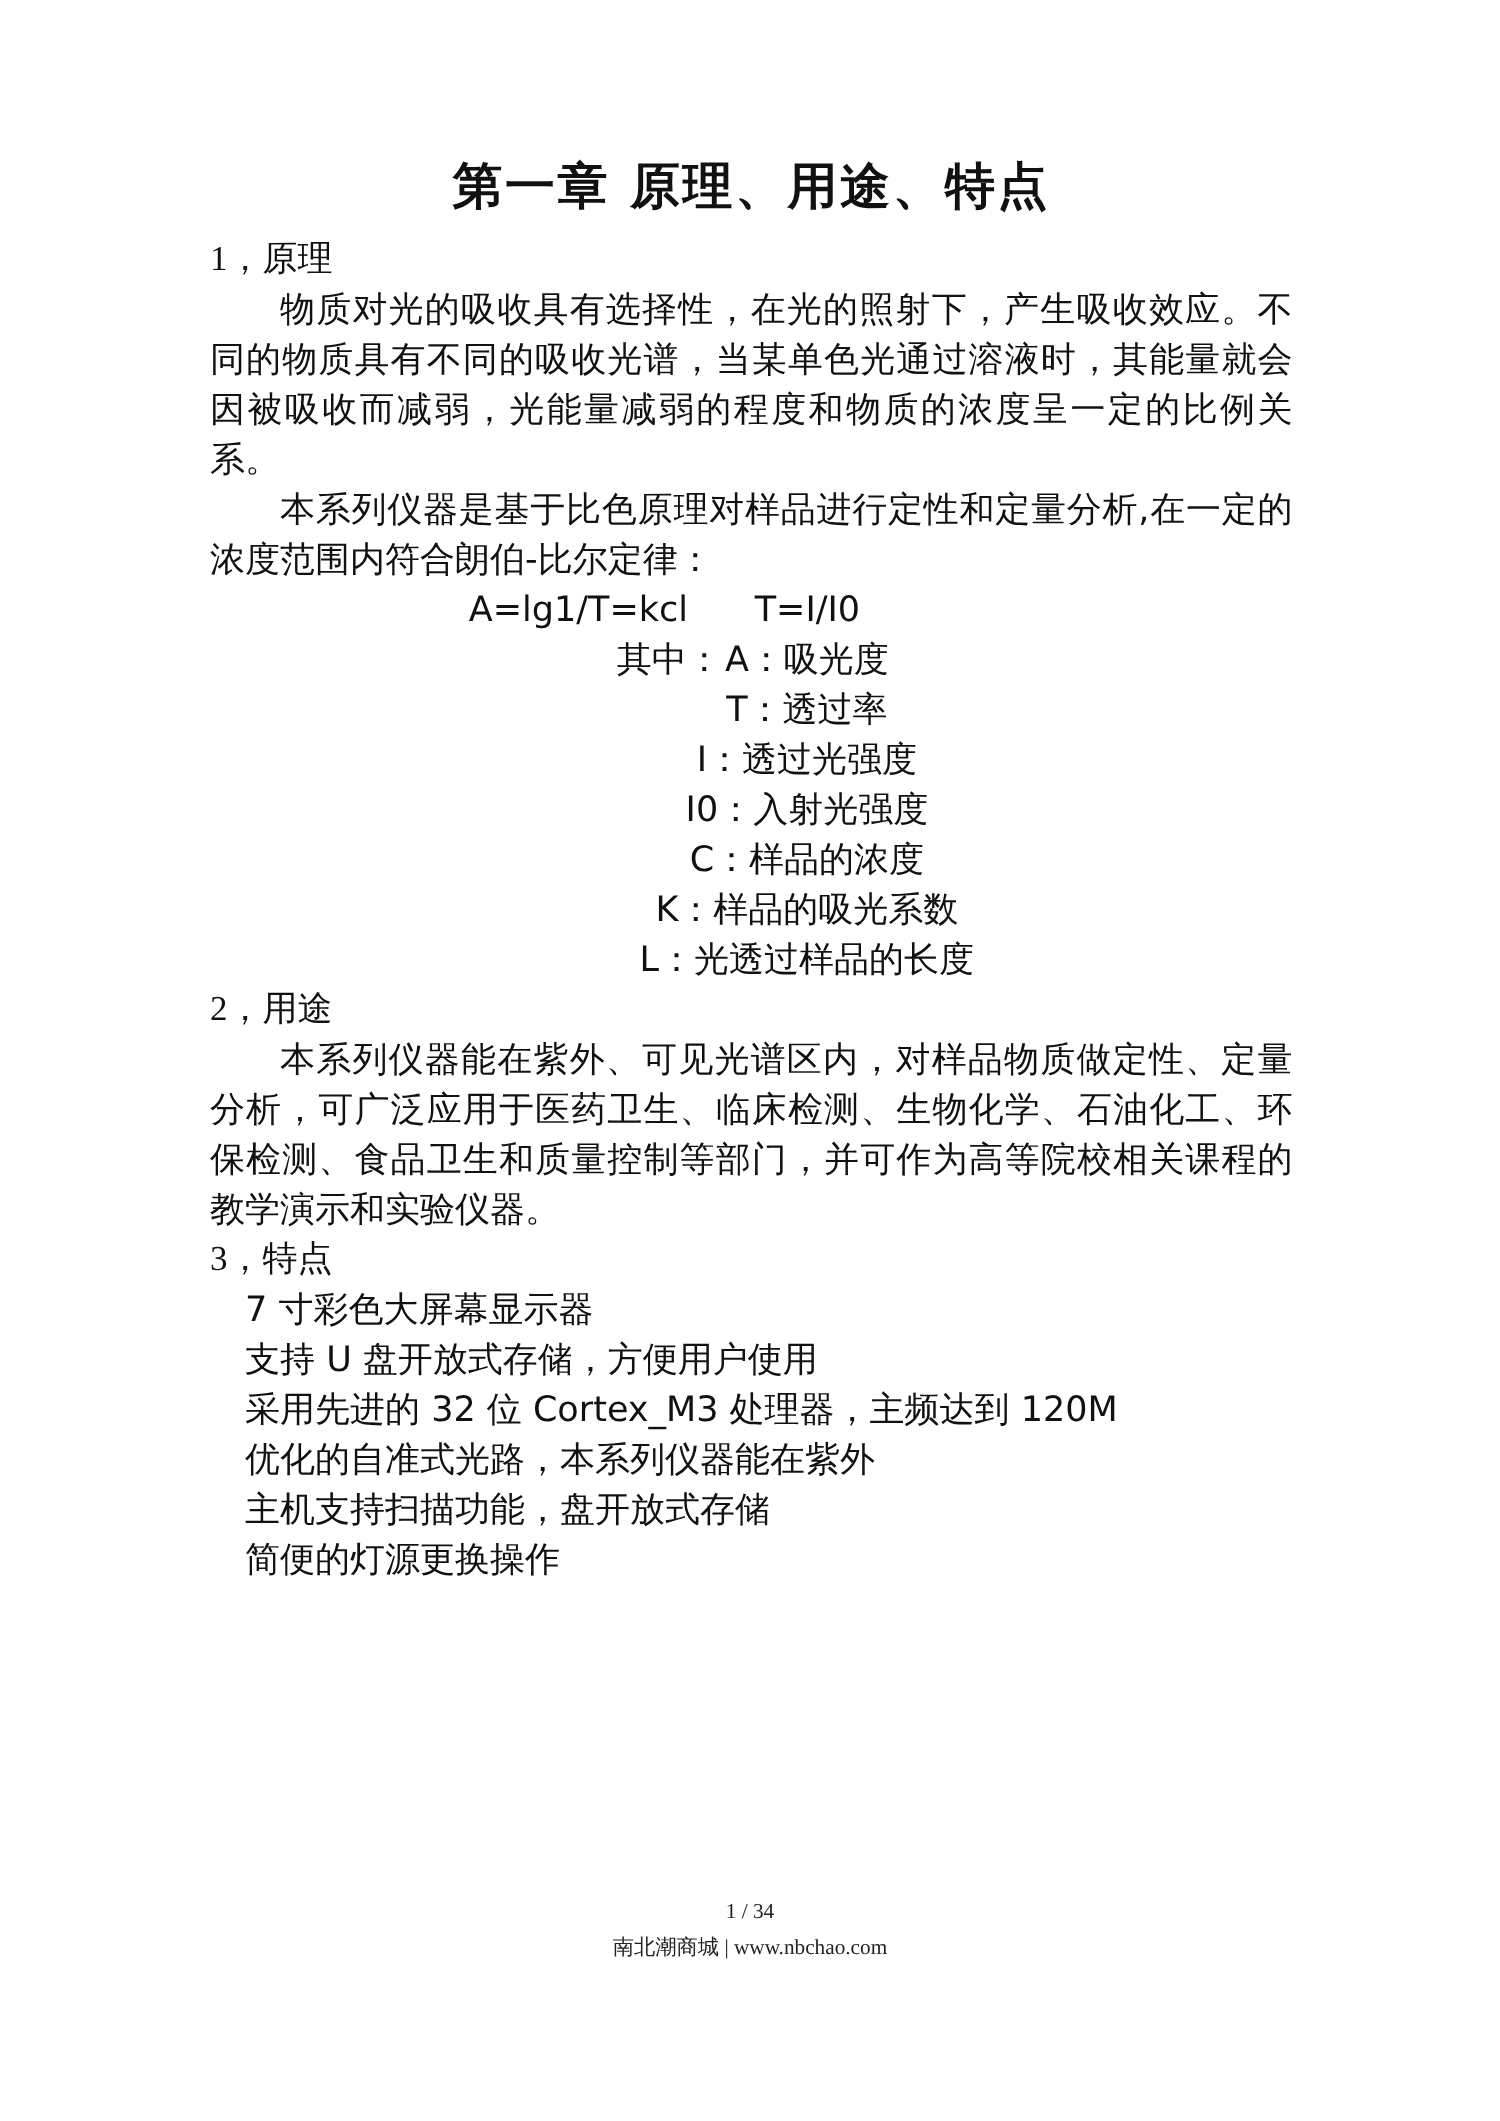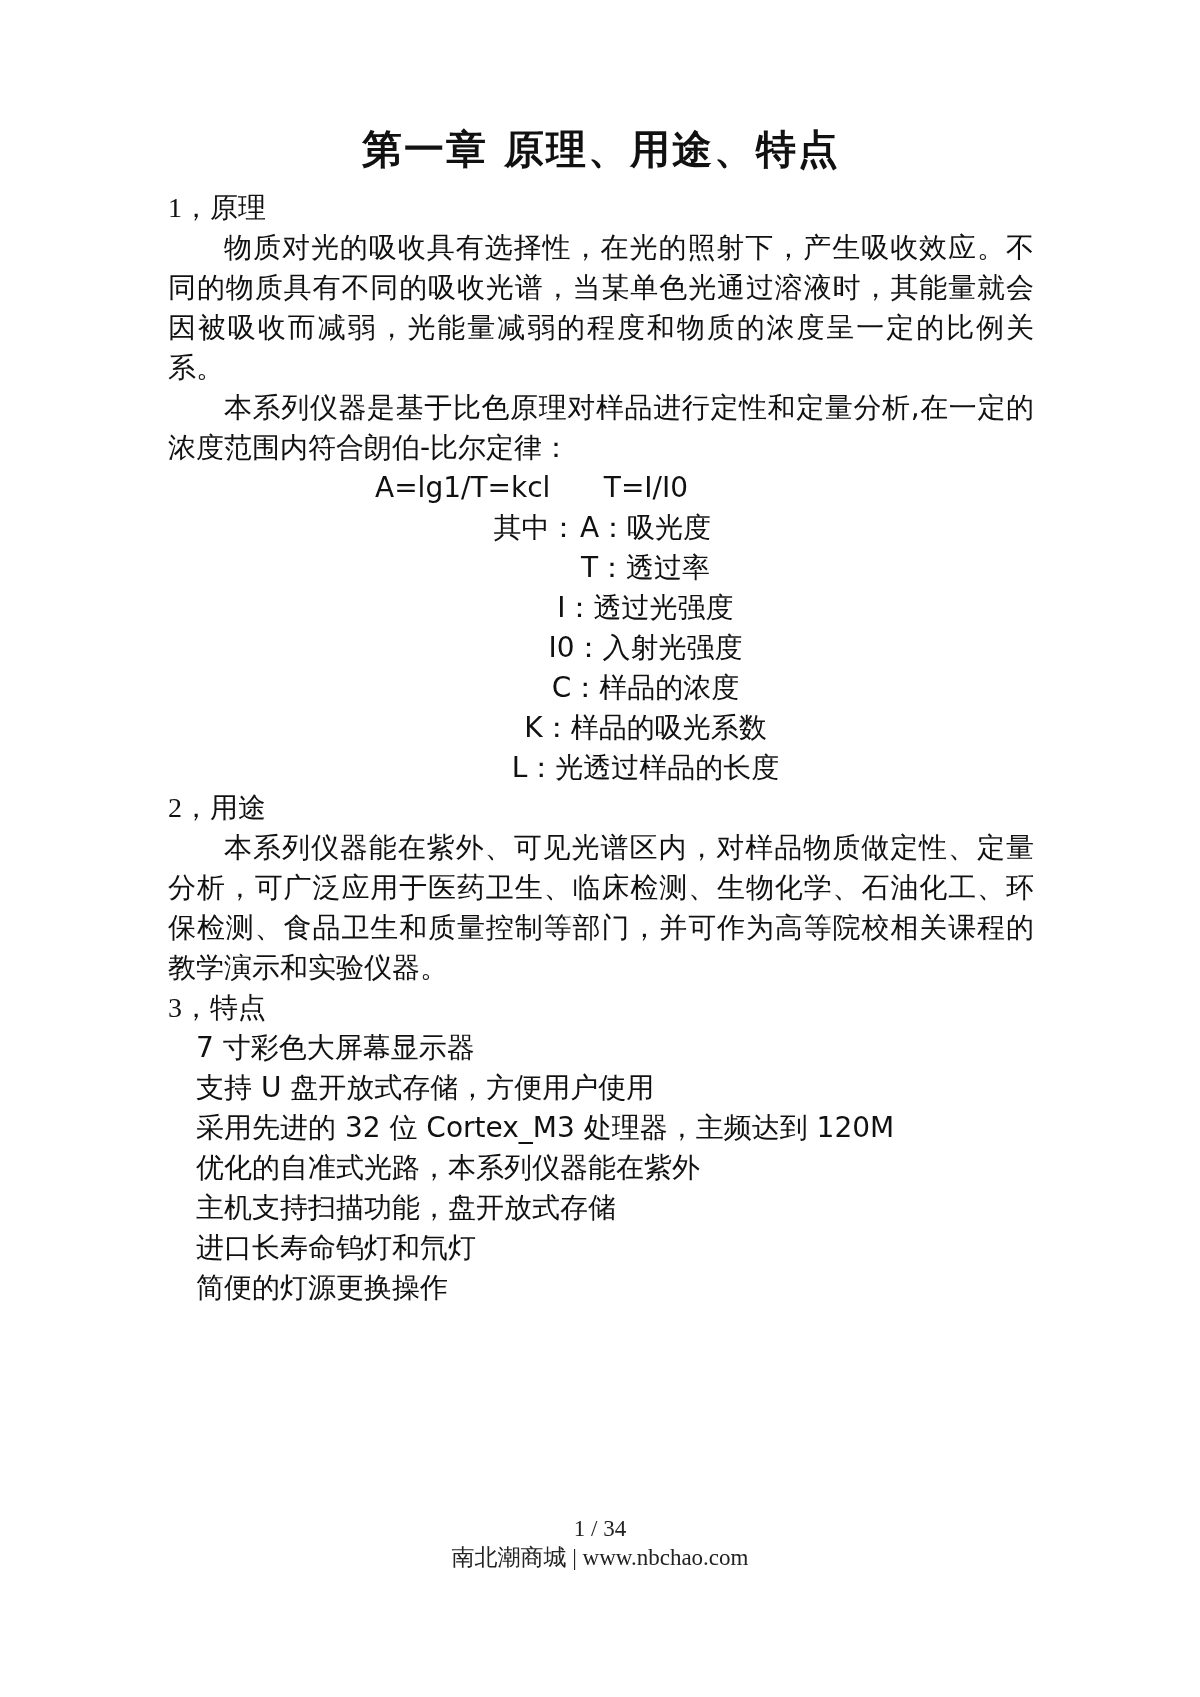--- a/index.html
+++ b/index.html
@@ -48,21 +48,21 @@
     width: 89px;
   }
   .feature { padding-left: 28px; }
   .footer {
     position: absolute;
     left: 0;
     top: 1514px;
     width: 1200px;
     text-align: center;
     font-family: "Liberation Serif", serif;
-    font-size: 23px;
+    font-size: 17px;
     line-height: 29px;
     color: #222222;
   }
 </style>
 </head>
 <body>
 
 <div class="content">
 
   <h1 class="doc-title">第一章 原理、用途、特点</h1>
@@ -104,21 +104,20 @@
   </div>
 
   <div>
     <div class="heading">3，特点</div>
     <div>
       <div class="feature">7 寸彩色大屏幕显示器</div>
       <div class="feature">支持 U 盘开放式存储，方便用户使用</div>
       <div class="feature">采用先进的 32 位 Cortex_M3 处理器，主频达到 120M</div>
       <div class="feature">优化的自准式光路，本系列仪器能在紫外</div>
       <div class="feature">主机支持扫描功能，盘开放式存储</div>
-      <div class="feature">进口长寿命钨灯和氘灯</div>
       <div class="feature">简便的灯源更换操作</div>
     </div>
   </div>
 
 </div>
 
 <div class="footer">
   <div>1 / 34</div>
   <div>南北潮商城 | www.nbchao.com</div>
 </div>

